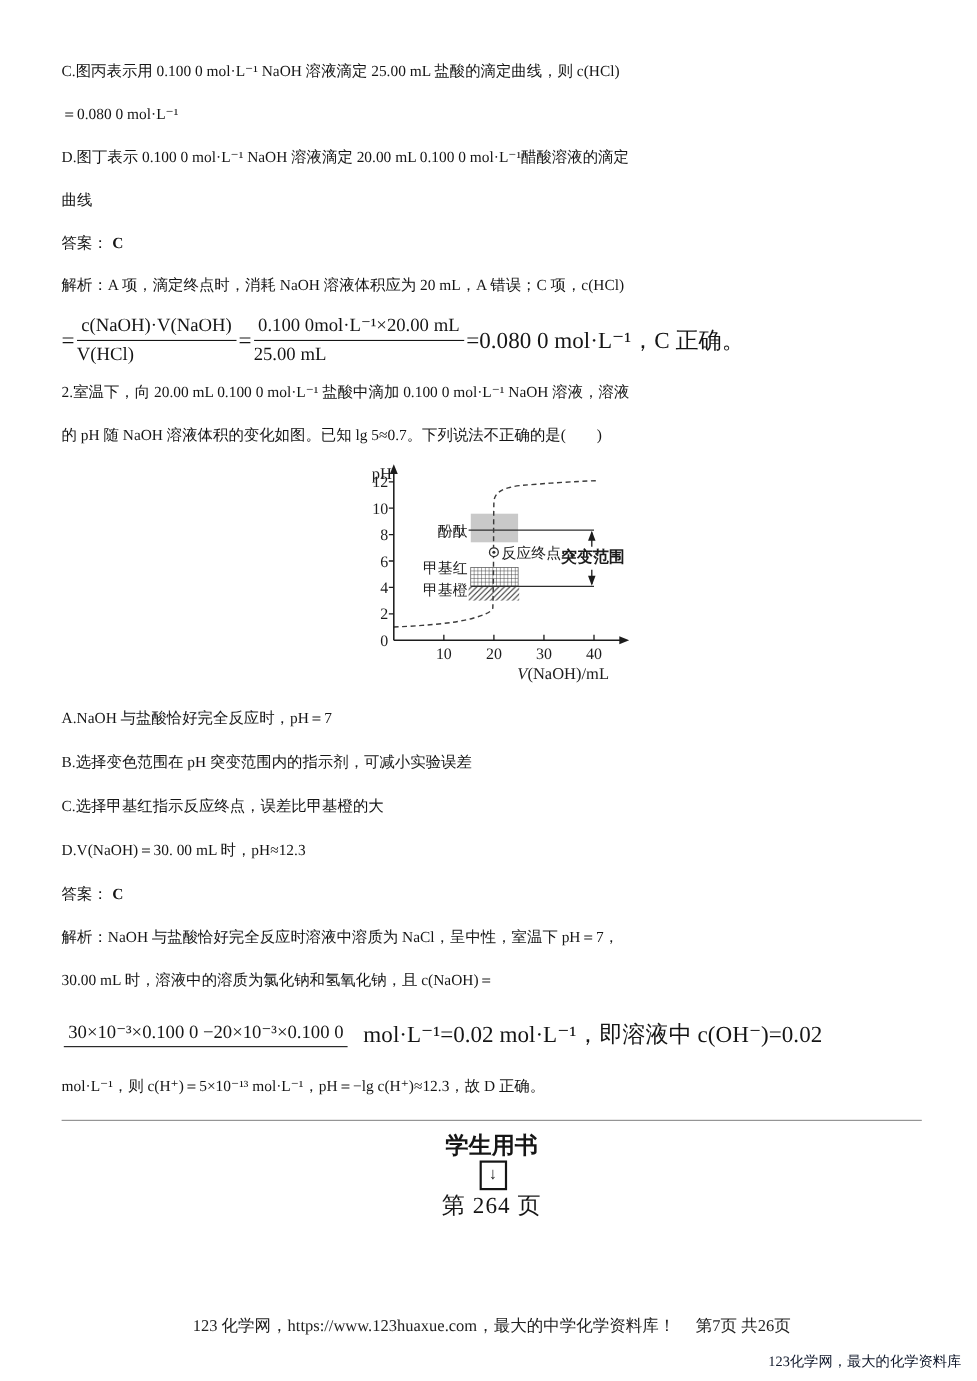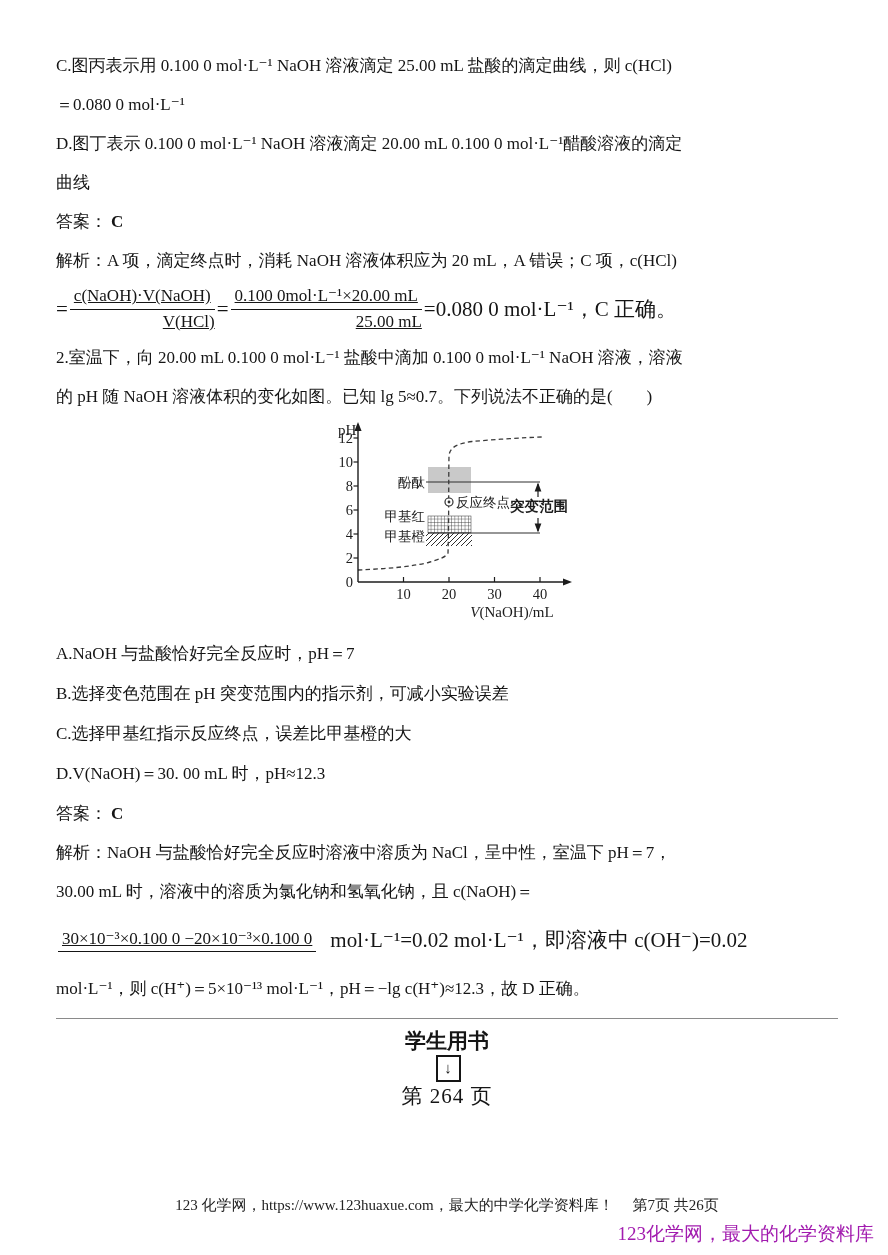--- a/index.html
+++ b/index.html
@@ -5,38 +5,38 @@
   html,body{margin:0;padding:0;}
   .page{
     position:relative;
     width:888px;height:1255px;
     background:#ffffff;
     font-family:"Liberation Serif","DejaVu Serif",serif;
     color:#151515;
     overflow:hidden;
   }
   .content{position:absolute;left:56px;top:46px;width:782px;}
-  .ln{margin:0;font-size:17px;line-height:39px;white-space:nowrap;}
+  .ln{margin:0;font-size:14px;line-height:39px;white-space:nowrap;}
   .opt{line-height:40px;}
   .blabel{font-weight:normal;}
   .ansval{font-weight:bold;padding-left:4px;}
   .formula-row{display:flex;align-items:center;min-height:58px;font-size:21px;white-space:nowrap;}
-  .frac{display:inline-block;vertical-align:middle;text-align:right;font-size:17px;line-height:1.3;margin:0 2px;text-decoration:underline;}
+  .frac{display:inline-block;vertical-align:middle;text-align:left;font-size:17px;line-height:1.3;margin:0 2px;}
   .frac .num{display:block;border-bottom:1.4px solid #151515;padding:0 4px 1px 4px;}
   .frac .den{display:block;padding-top:1px;}
   .chart-wrap{position:relative;width:300px;height:206px;margin:4px 0 8px 276px;}
   .divider{border-top:1px solid #8a8a8a;margin-top:10px;}
   .book-row{display:flex;align-items:center;margin-top:8px;font-size:21px;flex-direction:column;}
   .book-label{font-weight:bold;}
   .book-box{display:inline-flex;align-items:center;justify-content:center;
     width:21px;height:23px;border:2px solid #151515;margin:0 4px 0 6px;
     font-size:15px;font-weight:bold;line-height:1;}
   .book-page{font-weight:normal;letter-spacing:1px;}
   .site-line{margin-top:86px;text-align:center;font-size:15px;color:#222;}
-  .watermark{position:absolute;right:14px;bottom:8px;font-size:19px;color:#a21caf;}
+  .watermark{position:absolute;right:14px;bottom:8px;font-size:13px;color:#0f172a;}
   svg text{font-family:"Liberation Serif","DejaVu Serif",serif;fill:#1c1c1c;}
 </style>
 </head>
 <body>
 
 <div class="page">
   <div class="content">
 
     <p class="ln">C.图丙表示用 0.100 0 mol·L⁻¹ NaOH 溶液滴定 25.00 mL 盐酸的滴定曲线，则 c(HCl)</p>
     <p class="ln">＝0.080 0 mol·L⁻¹</p>

